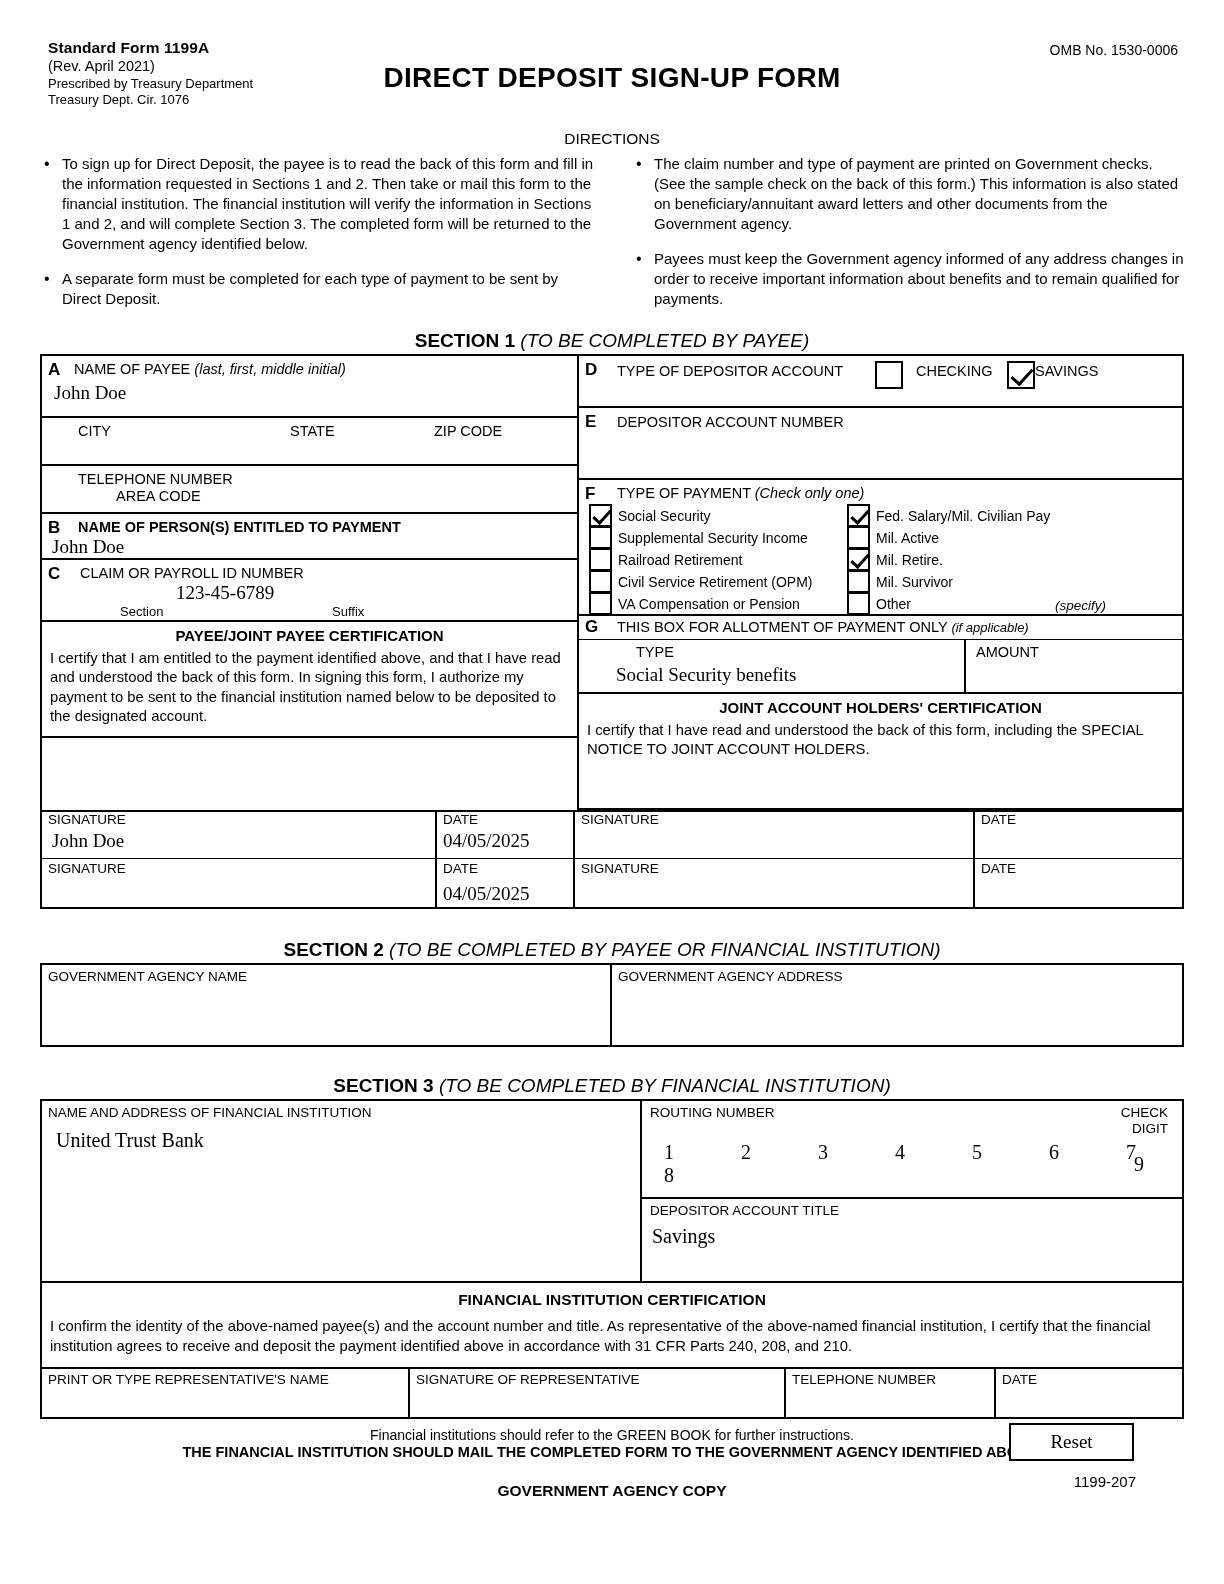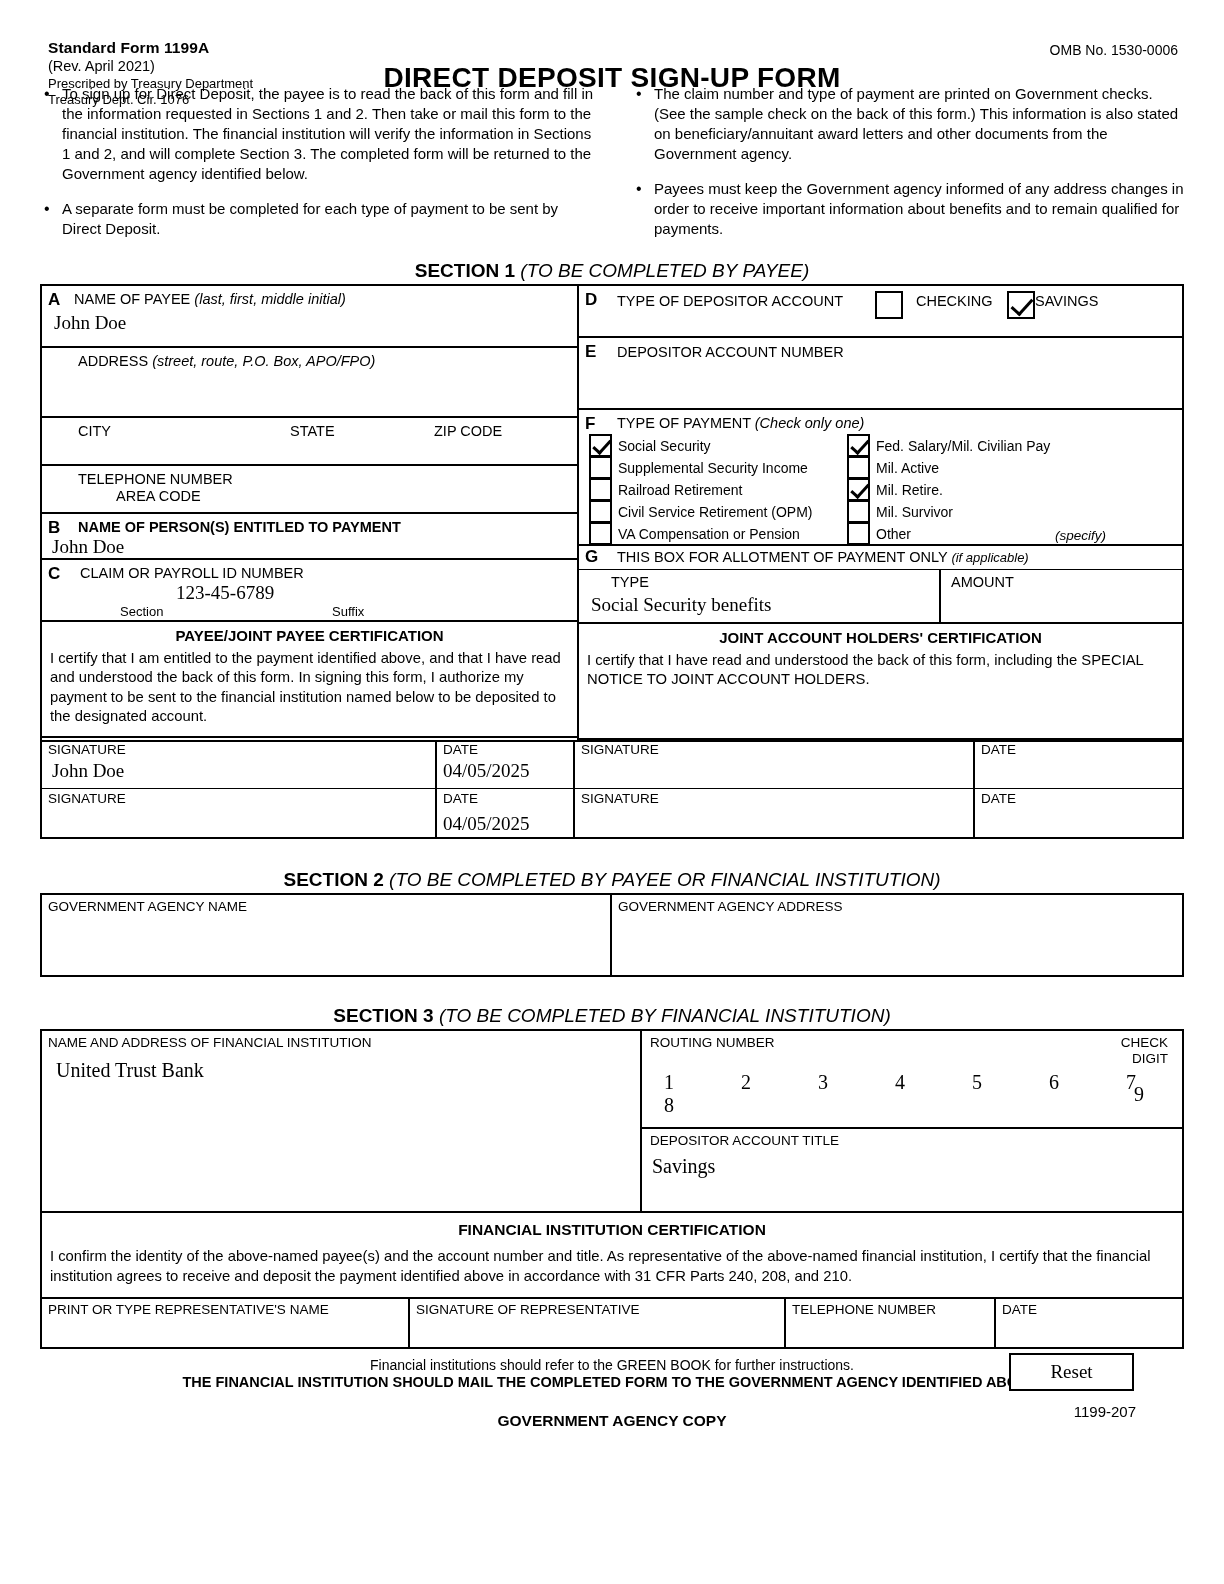--- a/index.html
+++ b/index.html
@@ -147,20 +147,21 @@
     <div class="hdr-left">
       <div class="l1">Standard Form 1199A</div>
       <div class="l2">(Rev. April 2021)</div>
       <div class="l3">Prescribed by Treasury Department</div>
       <div class="l4">Treasury Dept. Cir. 1076</div>
     </div>
     <div class="omb">OMB No. 1530-0006</div>
     <div class="maintitle">DIRECT DEPOSIT SIGN-UP FORM</div>
   </div>
 
+  <div class="directions-title">DIRECTIONS</div>
   <div class="dircols">
     <div class="dircol left">
       <ul class="dl">
         <li>To sign up for Direct Deposit, the payee is to read the back of this form and fill in the information requested in Sections 1 and 2. Then take or mail this form to  the financial institution. The financial institution will verify the information in Sections 1 and 2, and will complete Section 3. The completed form will be returned to the Government agency identified below.</li>
         <li>A separate form must be completed for each type of payment to be sent by Direct Deposit.</li>
       </ul>
     </div>
     <div class="dircol right">
       <ul class="dl">
         <li>The claim number and type of payment are printed on Government checks. (See the sample check on the back of this form.) This information is also stated on beneficiary/annuitant award letters and other documents from the Government agency.</li>
@@ -180,27 +181,20 @@
 
       <div class="cellbox r-name bb">
         <span class="tag">A</span>
         <span class="cap" style="left:32px;">
           <span>NAME OF PAYEE</span>
           <i>(last, first, middle initial)</i>
         </span>
         <span class="hand" style="position:absolute;left:12px;top:26px;">John Doe</span>
       </div>
 
-      <div class="cellbox r-addr bb">
-        <span class="cap" style="left:36px;">
-          <span>ADDRESS</span>
-          <i>(street, route, P.O. Box, APO/FPO)</i>
-        </span>
-        <span class="hand" style="position:absolute;left:12px;top:30px;"></span>
-      </div>
 
       <div class="cellbox r-city bb">
         <span class="cap" style="left:36px;">CITY</span>
         <span class="cap" style="left:248px;">STATE</span>
         <span class="cap" style="left:392px;">ZIP CODE</span>
       </div>
 
       <div class="cellbox r-tel bb">
         <span class="cap" style="left:36px;">TELEPHONE NUMBER</span>
         <span class="cap" style="left:74px;top:22px;">AREA CODE</span>
@@ -297,21 +291,21 @@
 
       <div class="cellbox r-g1 bb1">
         <span class="tag" style="top:1px;">G</span>
         <span class="cap" style="left:38px;top:3px;">
           <span>THIS BOX FOR ALLOTMENT OF PAYMENT ONLY</span>
           <i style="font-size:13px;">(if applicable)</i>
         </span>
       </div>
 
       <div class="r-g2 bb">
-        <div class="cellbox cellL" style="width:362px;position:relative;">
+        <div class="cellbox cellL" style="width:362px;position:relative;margin-left:25px;">
           <span class="cap" style="left:32px;top:4px;">TYPE</span>
           <span class="hand" style="position:absolute;left:12px;top:24px;">Social Security benefits</span>
         </div>
         <div class="cellbox" style="flex:1;position:relative;">
           <span class="cap" style="left:10px;top:4px;">AMOUNT</span>
           <span class="hand" style="position:absolute;left:12px;top:24px;"></span>
         </div>
       </div>
 
       <div class="bb" style="height:116px;">

